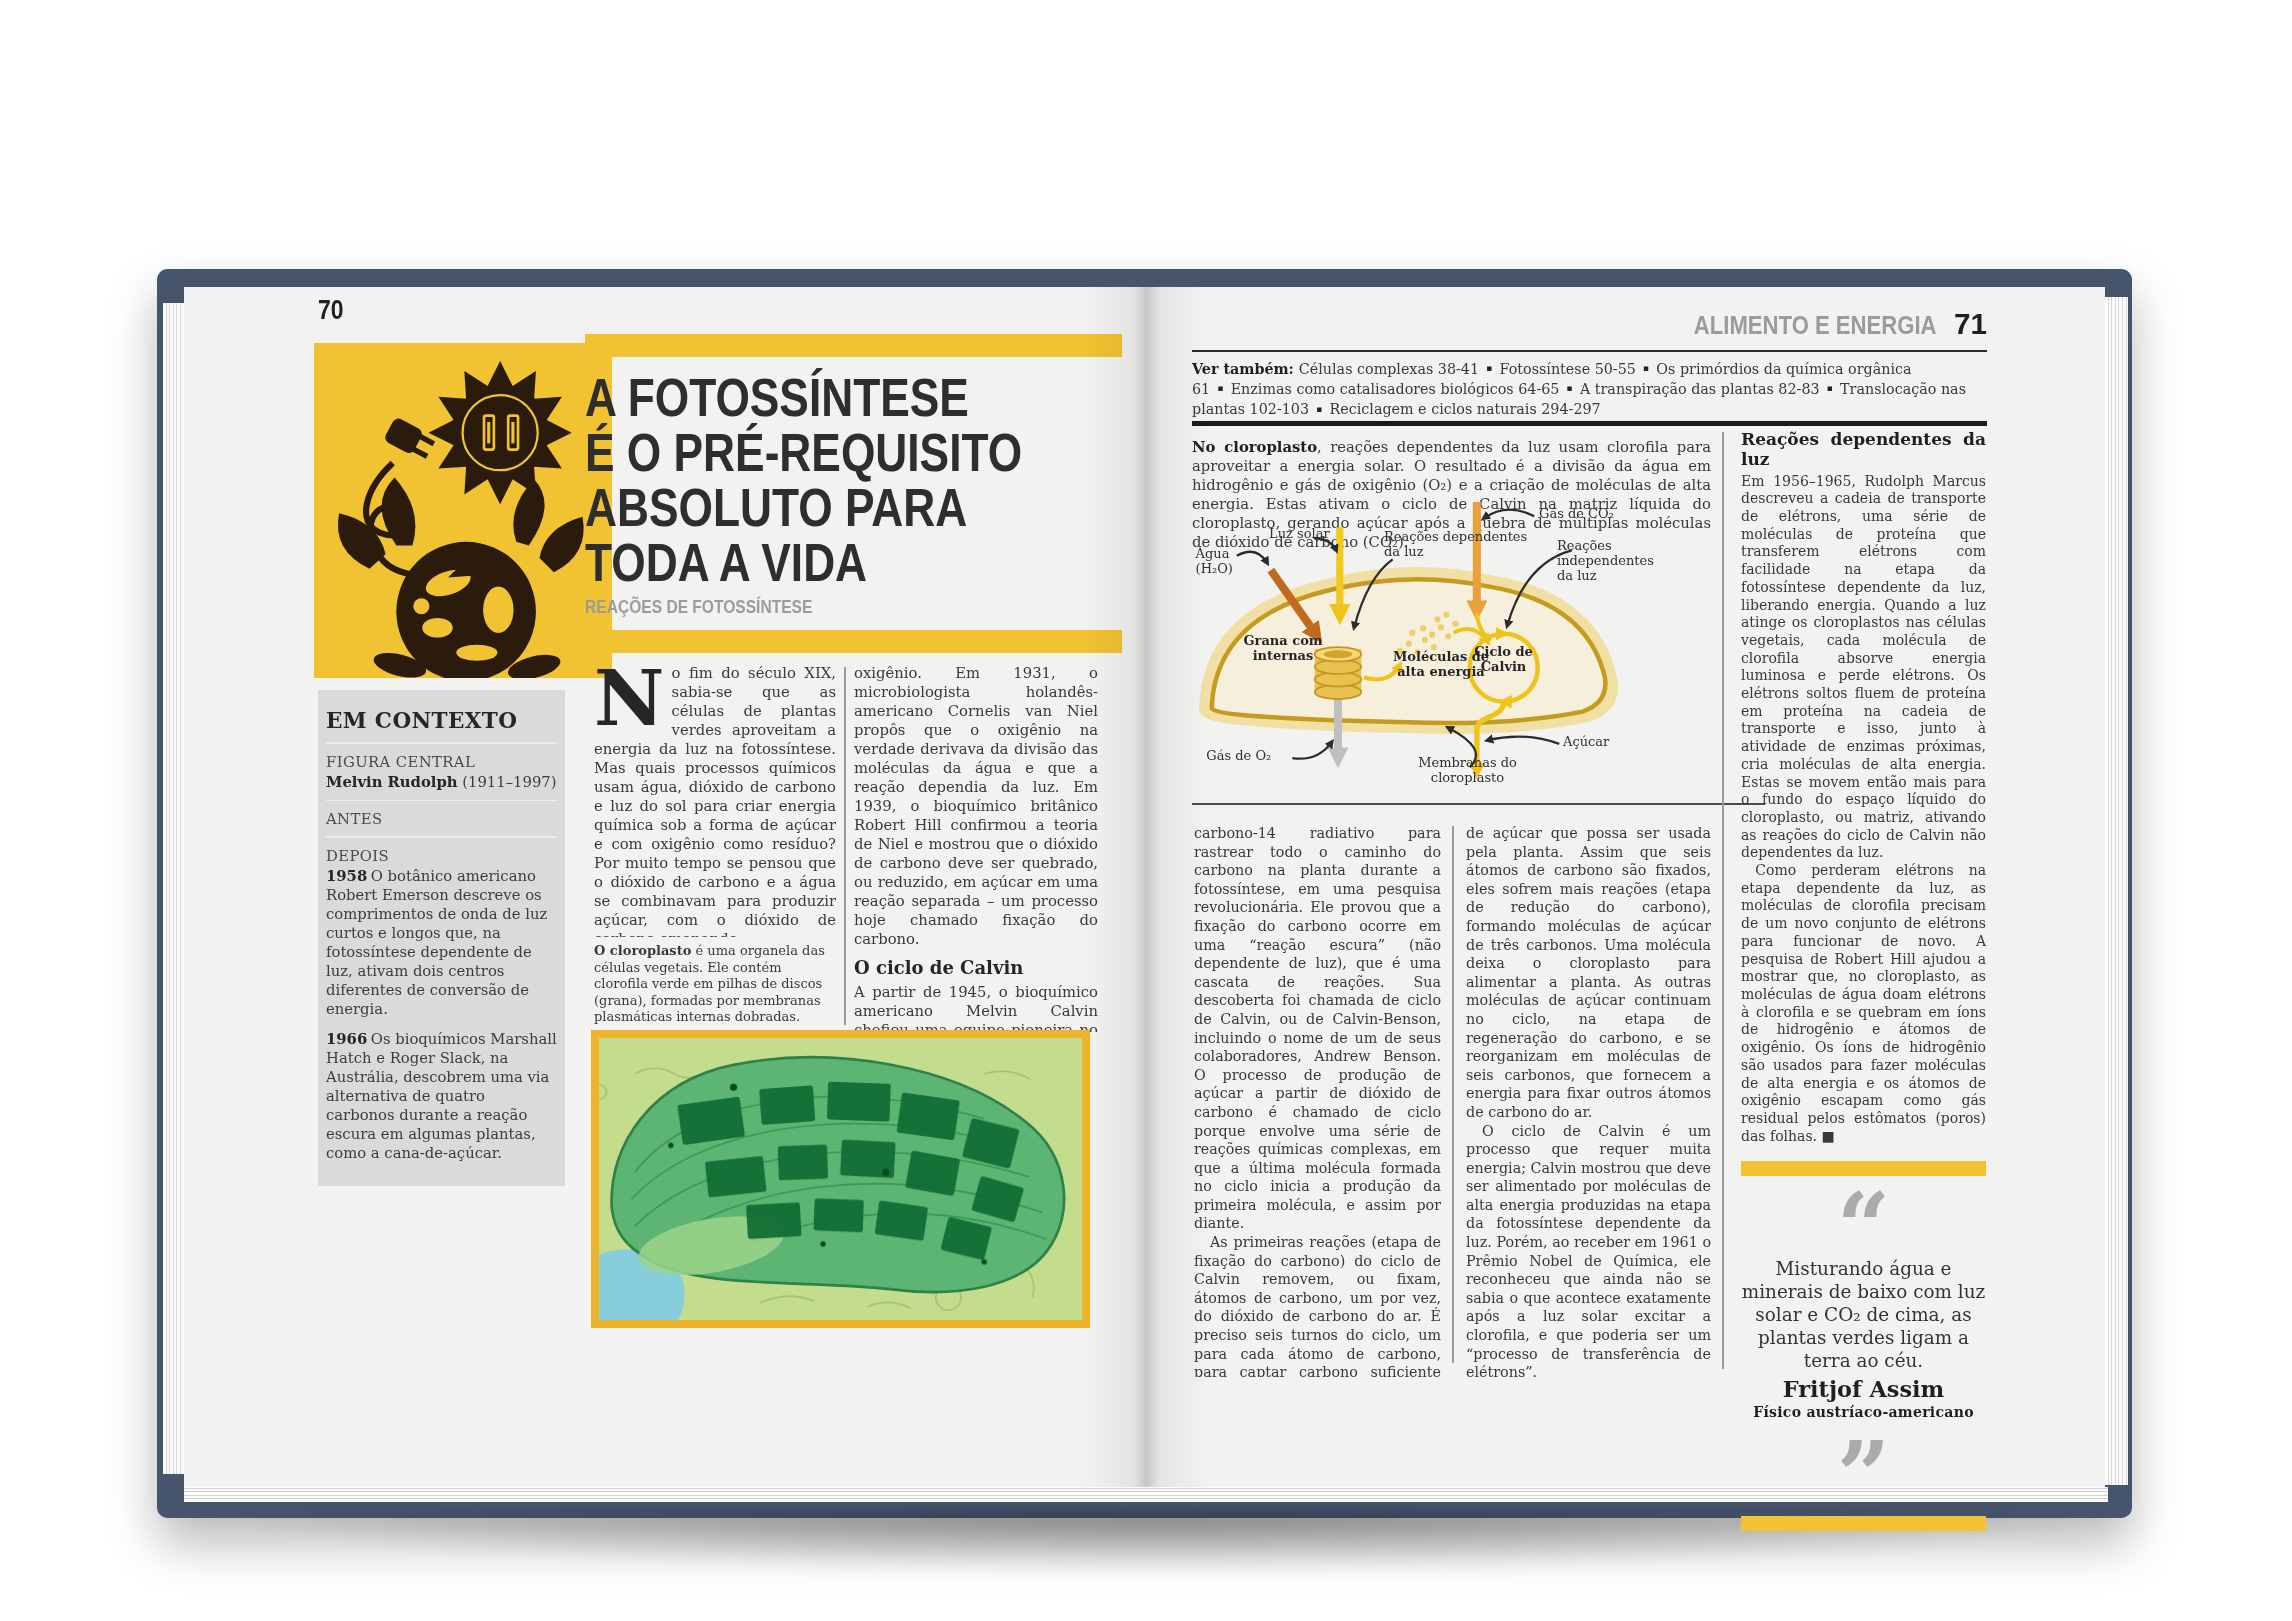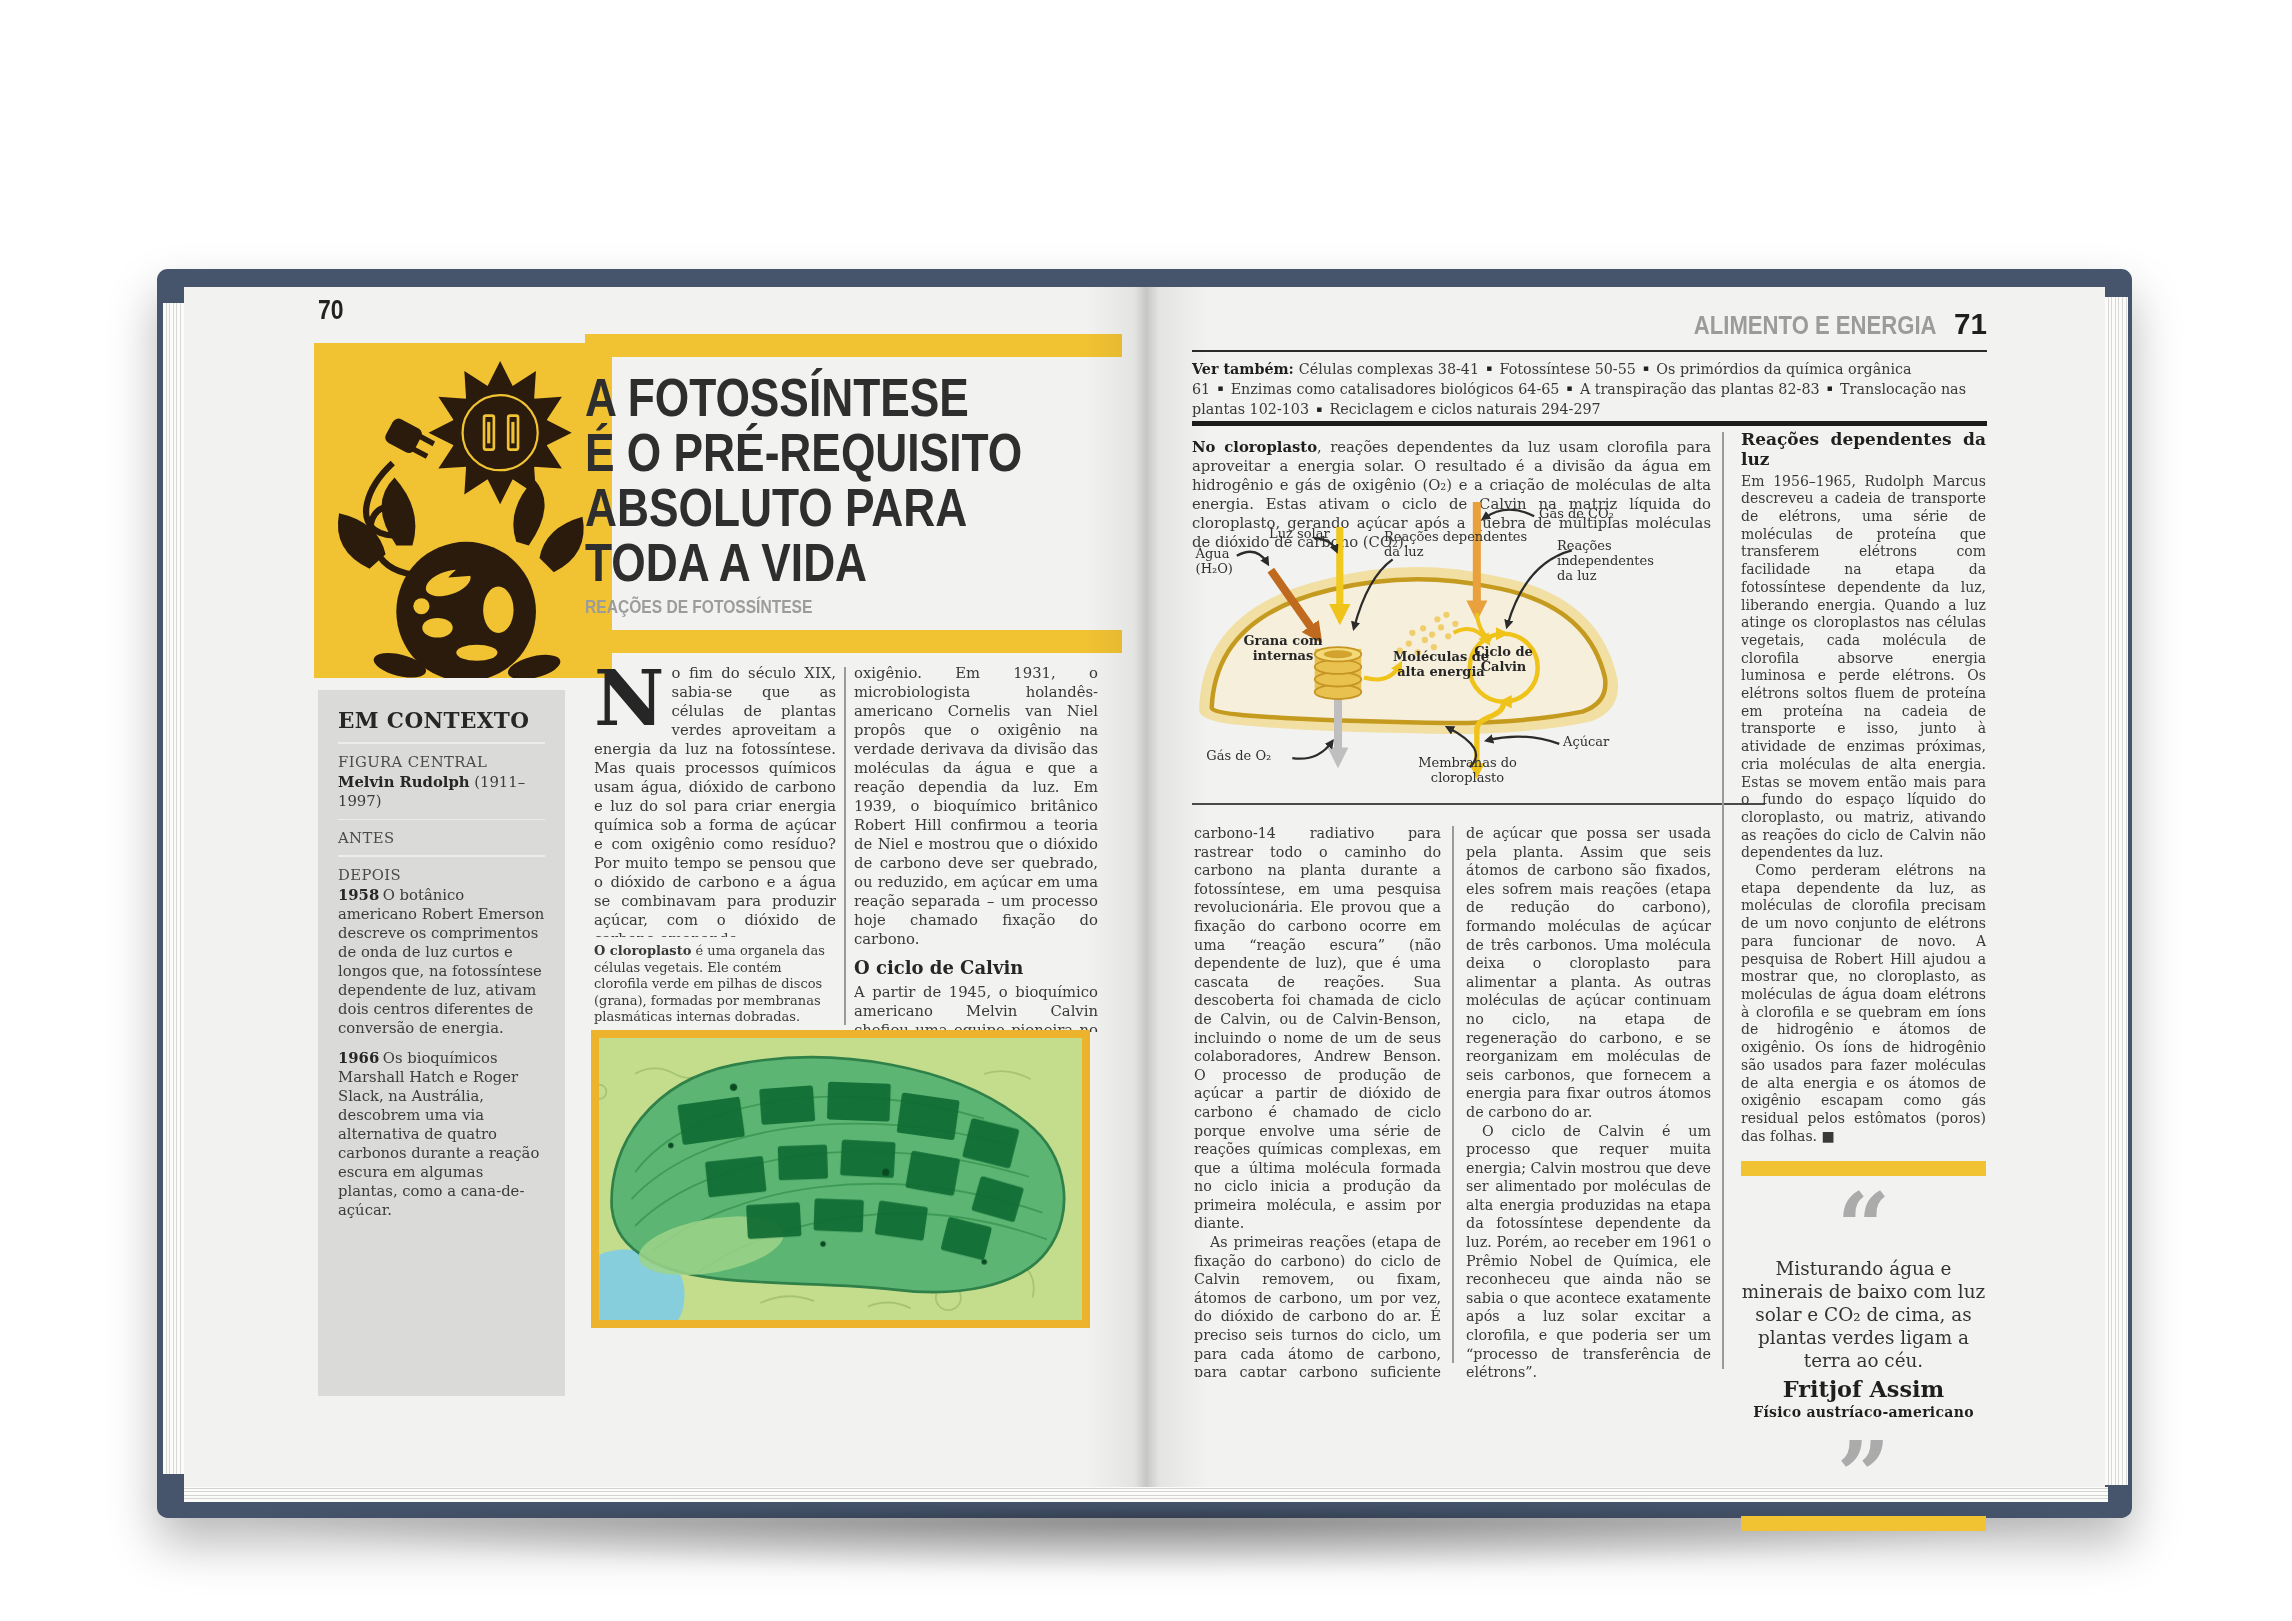--- a/index.html
+++ b/index.html
@@ -28,21 +28,21 @@
   .pageno-left{left:134px;top:7.2px;font-family:"Liberation Sans",sans-serif;font-weight:700;font-size:28px;color:#222;}
   .illo-box{left:130px;top:56px;width:298px;height:335px;background:#F1C232;}
   .illo-box svg{display:block;}
   .title-block{left:401px;top:47px;width:537px;}
   .t-bar{height:23px;background:#F1C232;}
   .t-lines{margin:12.5px 0 1.8px 0;}
   .t-line{font-size:54px;line-height:54px;color:#2E2E2E;}
   .t-sub{margin-top:5.4px;font-size:19px;color:#9C9C9A;}
   .t-bar2{margin-top:12.5px;}
 
-  .context-box{left:134px;top:403px;width:247px;height:706px;background:#DADAD8;box-sizing:border-box;padding:18px 20px;overflow:hidden;color:#3c3c3c;}
+  .context-box{left:134px;top:403px;width:247px;height:496px;background:#DADAD8;box-sizing:border-box;padding:18px 8px;overflow:hidden;color:#3c3c3c;}
   .ctx-h{font-size:21.5px;font-weight:700;letter-spacing:0.4px;color:#262626;margin:0;}
   .ctx-rule{height:1.8px;background:#ECECEA;margin:9px 0;}
   .ctx-label{font-size:14.8px;letter-spacing:0.4px;color:#4a4a48;margin:1.8px 0;}
   .ctx-fig{font-size:14.8px;line-height:19px;margin:1.8px 0;}
   .ctx-fig b{color:#262626;}
   .evt{font-size:14.8px;line-height:19px;margin:0 0 10.7px 0;text-align:left;}
   .evt b{color:#262626;margin-right:3.6px;}
 
   .l-col1{left:410px;top:376px;width:242px;height:274px;overflow:hidden;}
   .l-col2{left:670px;top:376px;width:244px;height:369px;overflow:hidden;}

